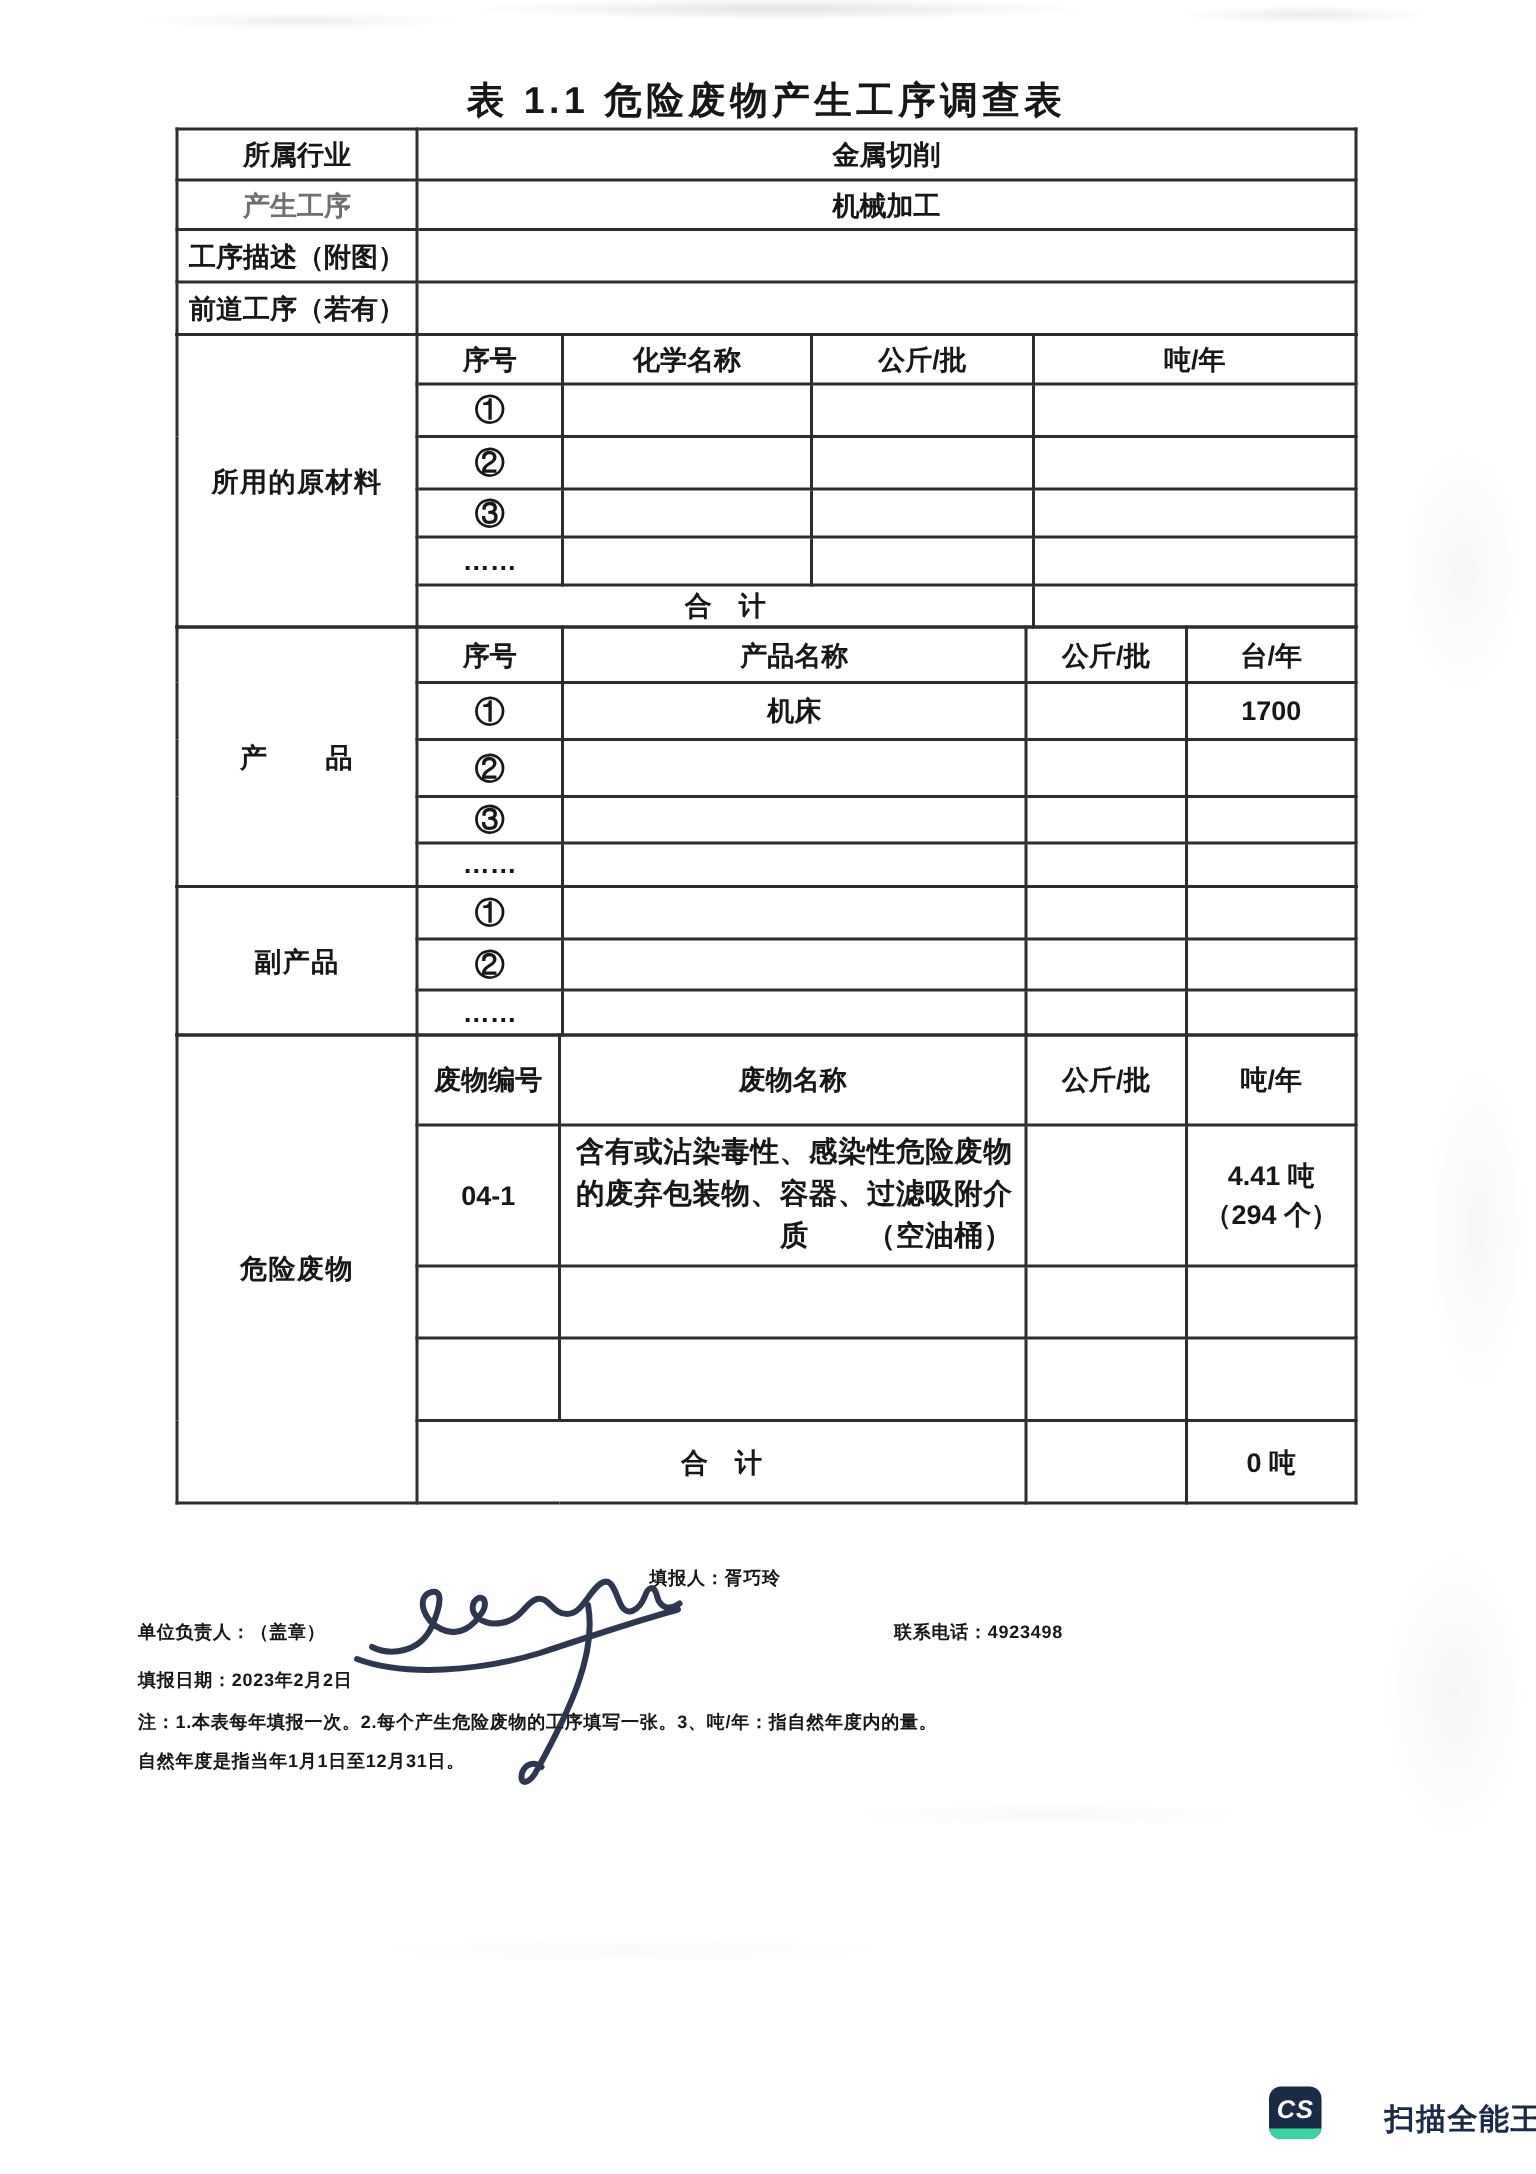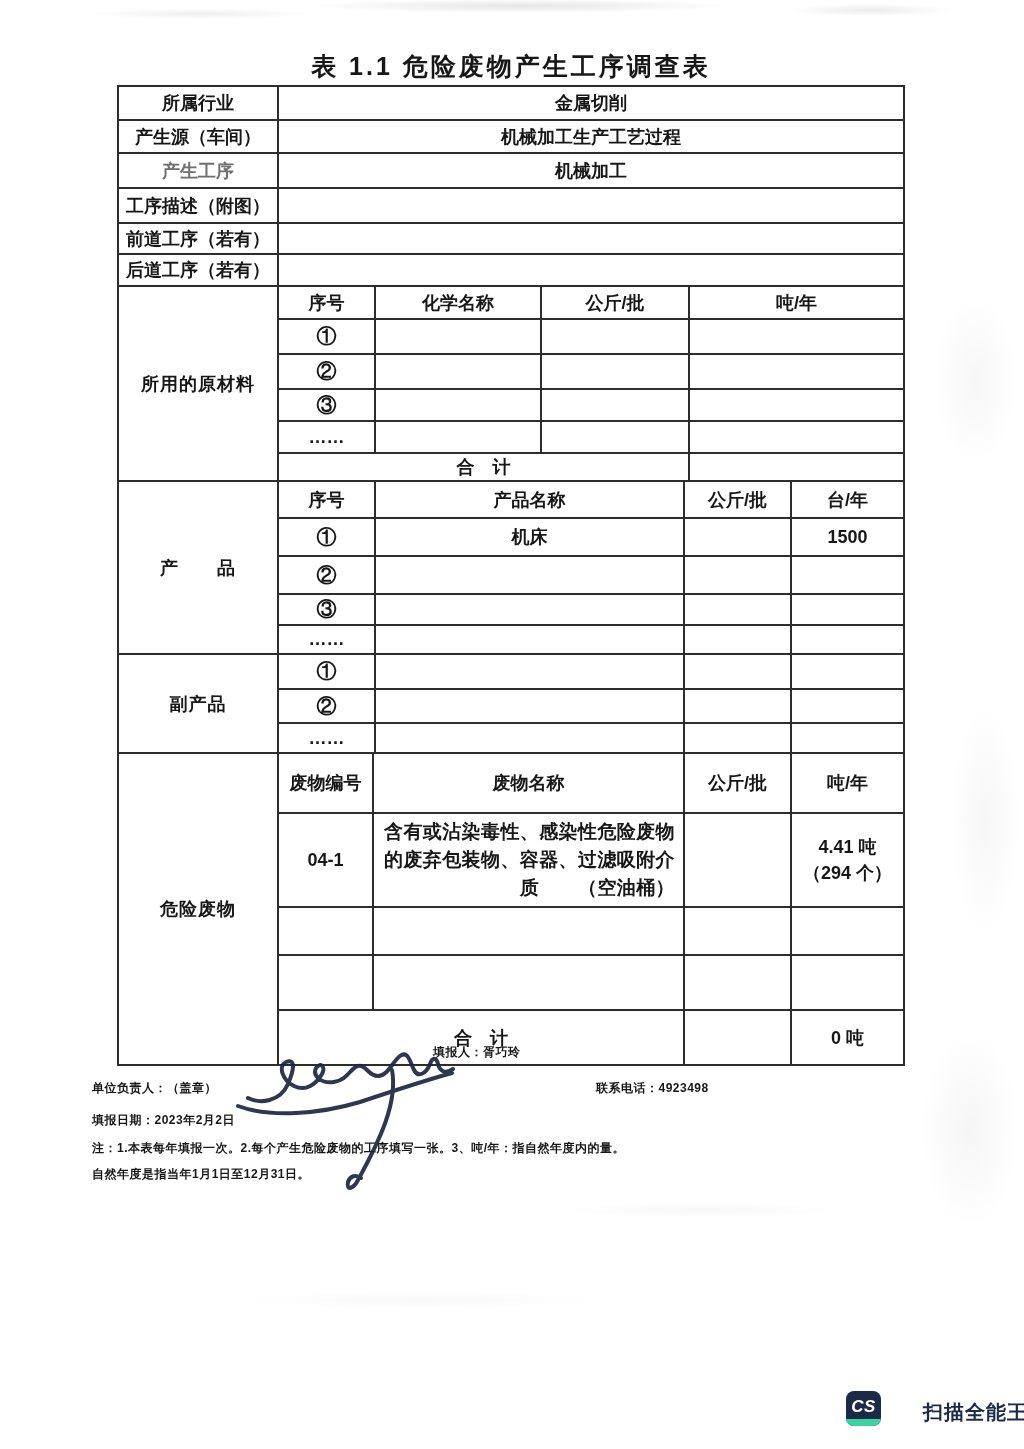--- a/index.html
+++ b/index.html
@@ -104,37 +104,29 @@
       <colgroup>
           <col style="width:160px">
           <col style="width:626px">
         </colgroup>
       <tbody>
           <tr>
         <td>所属行业</td>
         <td>金属切削</td>
       </tr>
       <tr>
-        <td>产生源（车间）</td>
-        <td>机械加工生产工艺过程</td>
-      </tr>
-      <tr>
         <td class="faded">产生工序</td>
         <td>机械加工</td>
       </tr>
       <tr>
         <td>工序描述（附图）</td>
         <td></td>
       </tr>
       <tr>
         <td>前道工序（若有）</td>
-        <td></td>
-      </tr>
-      <tr>
-        <td>后道工序（若有）</td>
         <td></td>
       </tr>
     </tbody>
       </table>
 
     <table class="t materials">
       <colgroup>
           <col style="width:160px">
           <col style="width:97px">
           <col style="width:166px">
@@ -193,21 +185,21 @@
         <td class="seclabel" rowspan="5">产　　品</td>
         <td>序号</td>
         <td>产品名称</td>
         <td>公斤/批</td>
         <td>台/年</td>
       </tr>
       <tr>
         <td class="num">①</td>
         <td>机床</td>
         <td></td>
-        <td>1500</td>
+        <td>1700</td>
       </tr>
       <tr>
         <td class="num">②</td>
         <td></td>
         <td></td>
         <td></td>
       </tr>
       <tr>
         <td class="num">③</td>
         <td></td>

